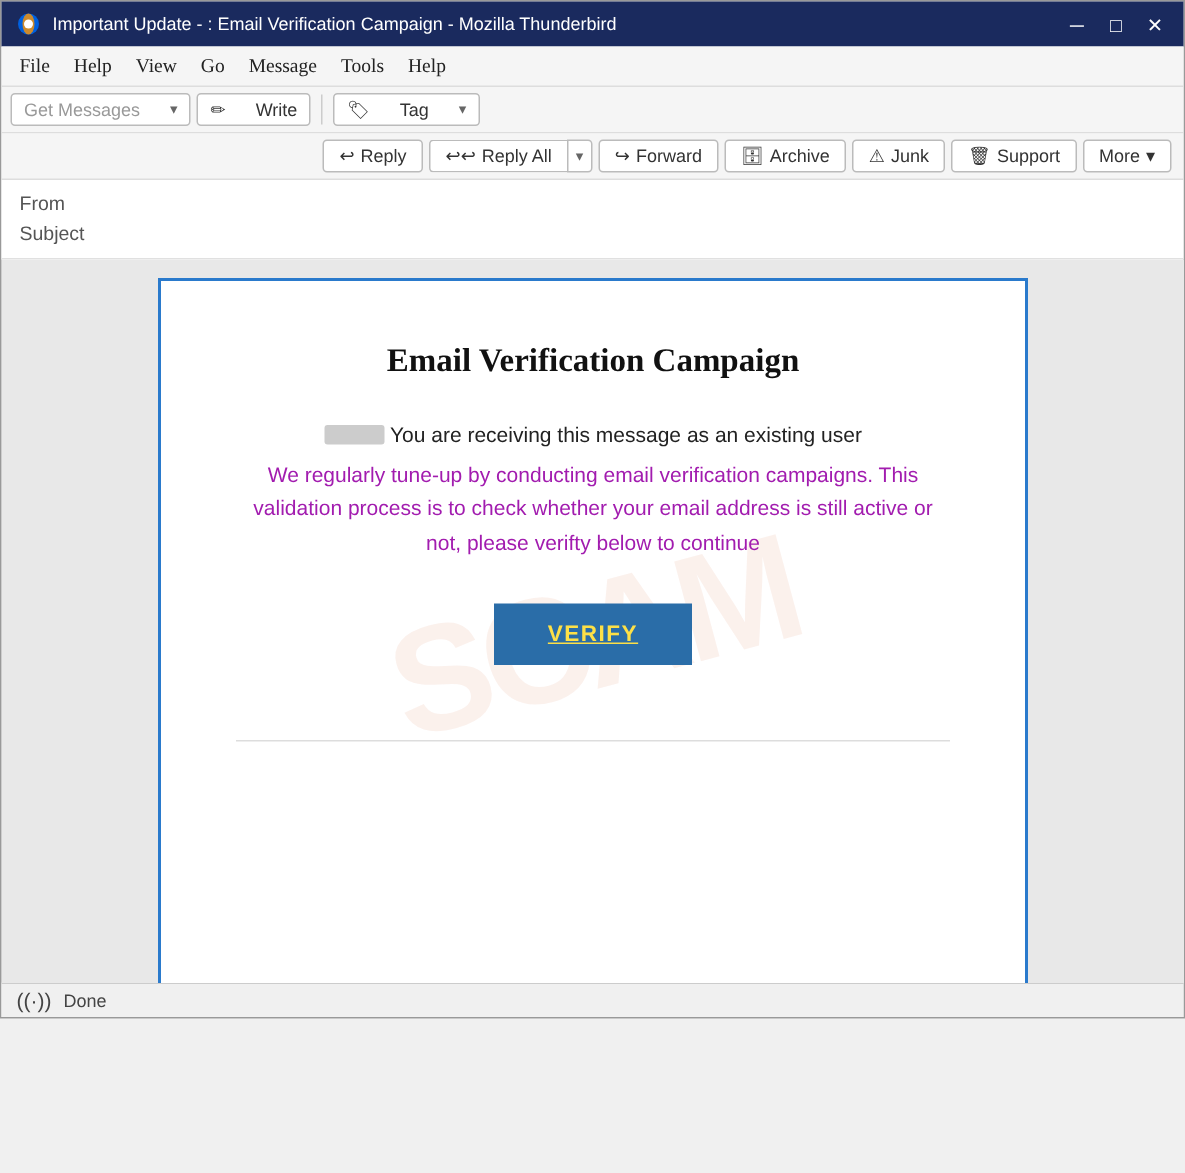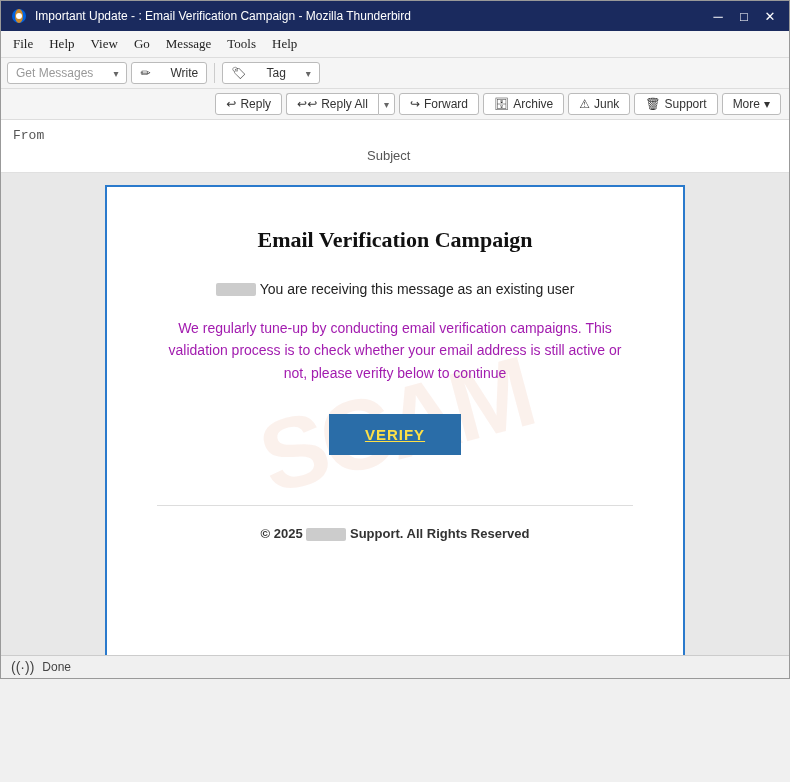--- a/index.html
+++ b/index.html
@@ -161,21 +161,20 @@
       background: #fff;
       padding: 6px 12px;
       border-bottom: 1px solid #e0e0e0;
       flex-shrink: 0;
     }
     .header-row {
       display: flex;
       align-items: flex-end;
       padding: 2px 0;
       font-size: 13px;
-      font-family: Liberation Mono, monospace;
     }
     .header-label {
       color: #555;
       width: 56px;
       flex-shrink: 0;
       font-size: 13px;
     }
     .header-value {
       color: #222;
       flex: 1;
@@ -183,21 +182,20 @@
     .header-date {
       color: #555;
       font-size: 12px;
       margin-left: auto;
     }
     .header-subject {
       display: flex;
       align-items: center;
       padding: 3px 0;
       font-size: 13px;
-      flex-direction: column;
     }
     .subject-text {
       font-weight: bold;
       flex: 1;
     }
     .blurred {
       display: inline-block;
       background: #ccc;
       color: transparent;
       border-radius: 2px;
@@ -254,21 +252,21 @@
       font-size: 22px;
       font-weight: bold;
       color: #111;
       margin-bottom: 28px;
       font-family: serif;
     }
 
     .email-greeting {
       font-size: 14px;
       color: #222;
-      margin-bottom: 20px;
+      margin-bottom: 8px;
       display: flex;
       align-items: center;
       justify-content: center;
       gap: 4px;
     }
 
     .email-body-text {
       font-size: 14px;
       color: #a21caf;
       line-height: 1.6;
@@ -435,25 +433,20 @@
           <span>You are receiving this message as an existing user</span>
         </div>
 
         <div class="email-body-text">We regularly tune-up by conducting email verification campaigns. This validation process is to check whether your email address is still active or not, please verifty below to continue</div>
 
         <button class="verify-btn">VERIFY</button>
 
         <hr class="email-divider">
 
 
-        <div class="email-copyright">
-          <strong>© 2025</strong>
-          <span class="blurred blurred-sm">&nbsp;&nbsp;&nbsp;&nbsp;&nbsp;&nbsp;</span>
-          <strong>Support. All Rights Reserved</strong>
-        </div>
       </div>
     </div>
   </div>
 
   <div class="statusbar">
     <span class="wifi-icon">((·))</span>
     <span>Done</span>
   </div>
 
 </div>

